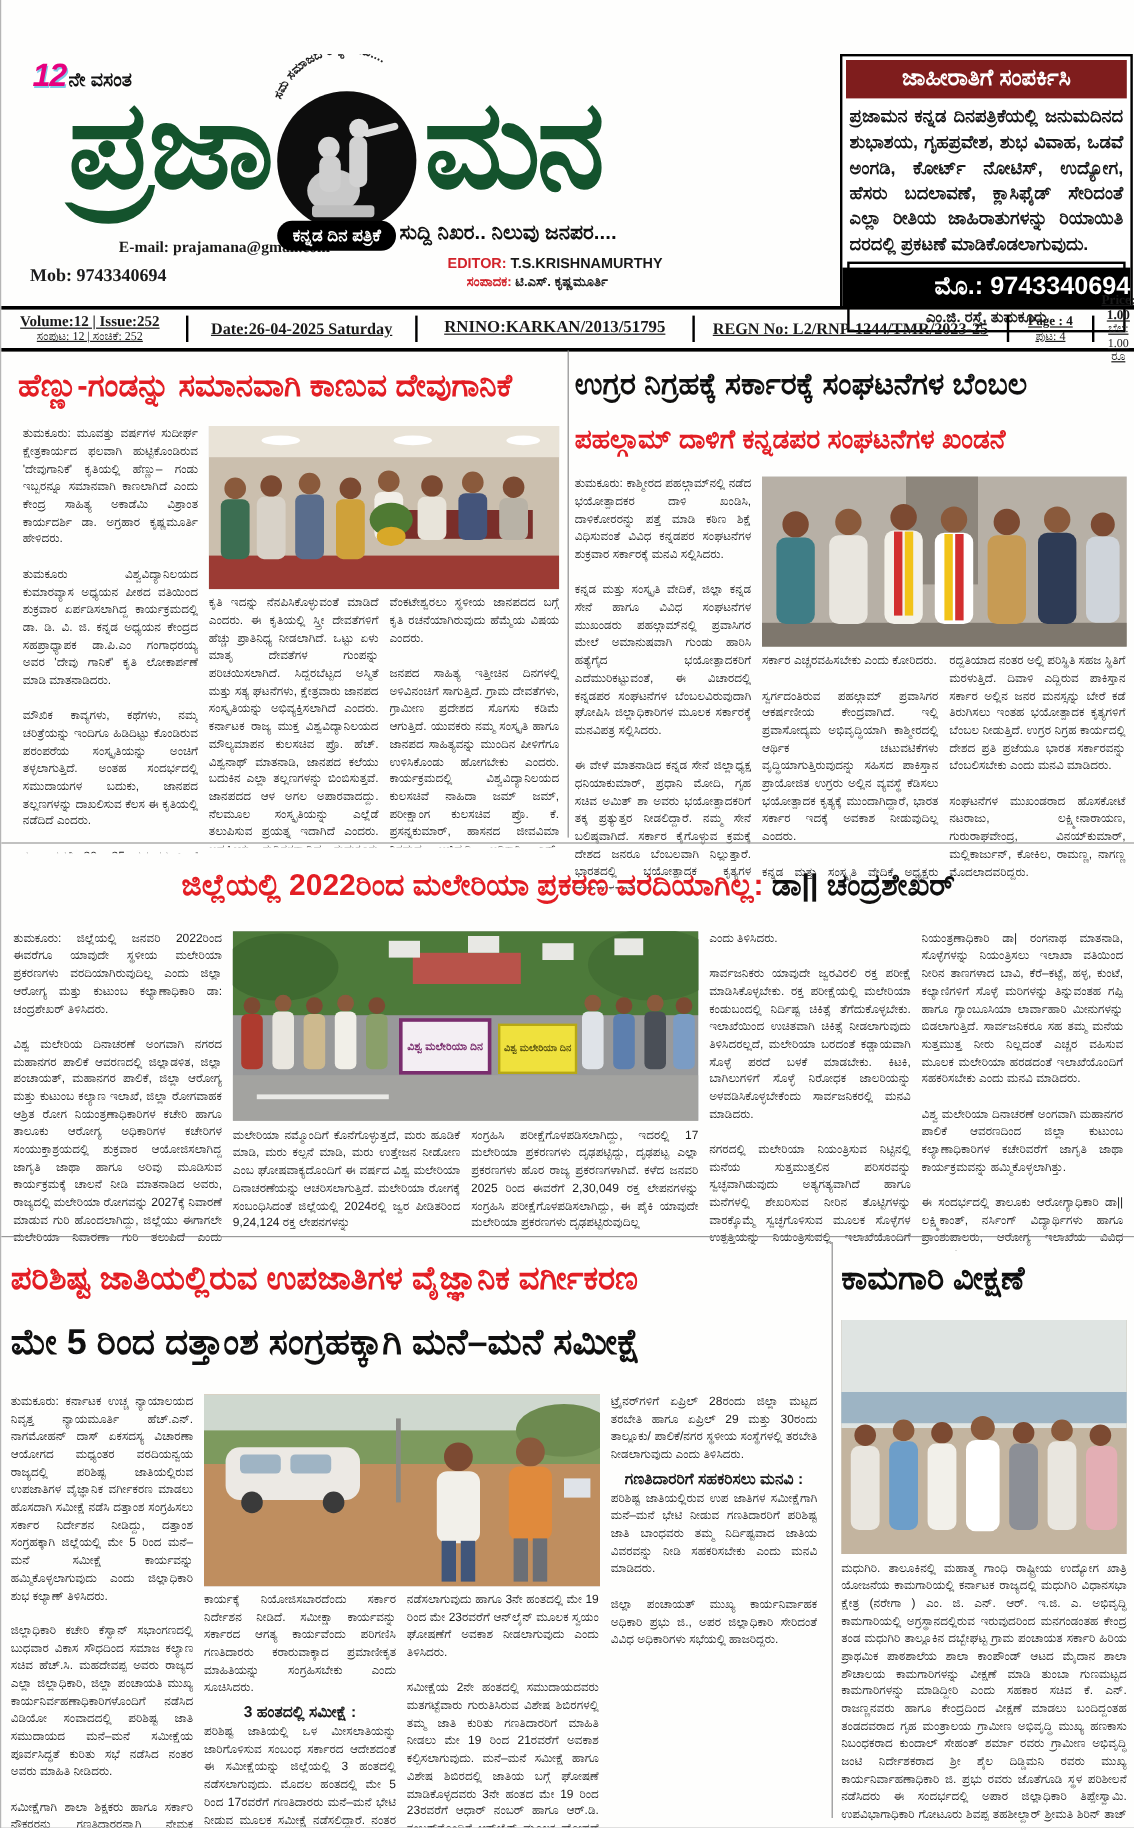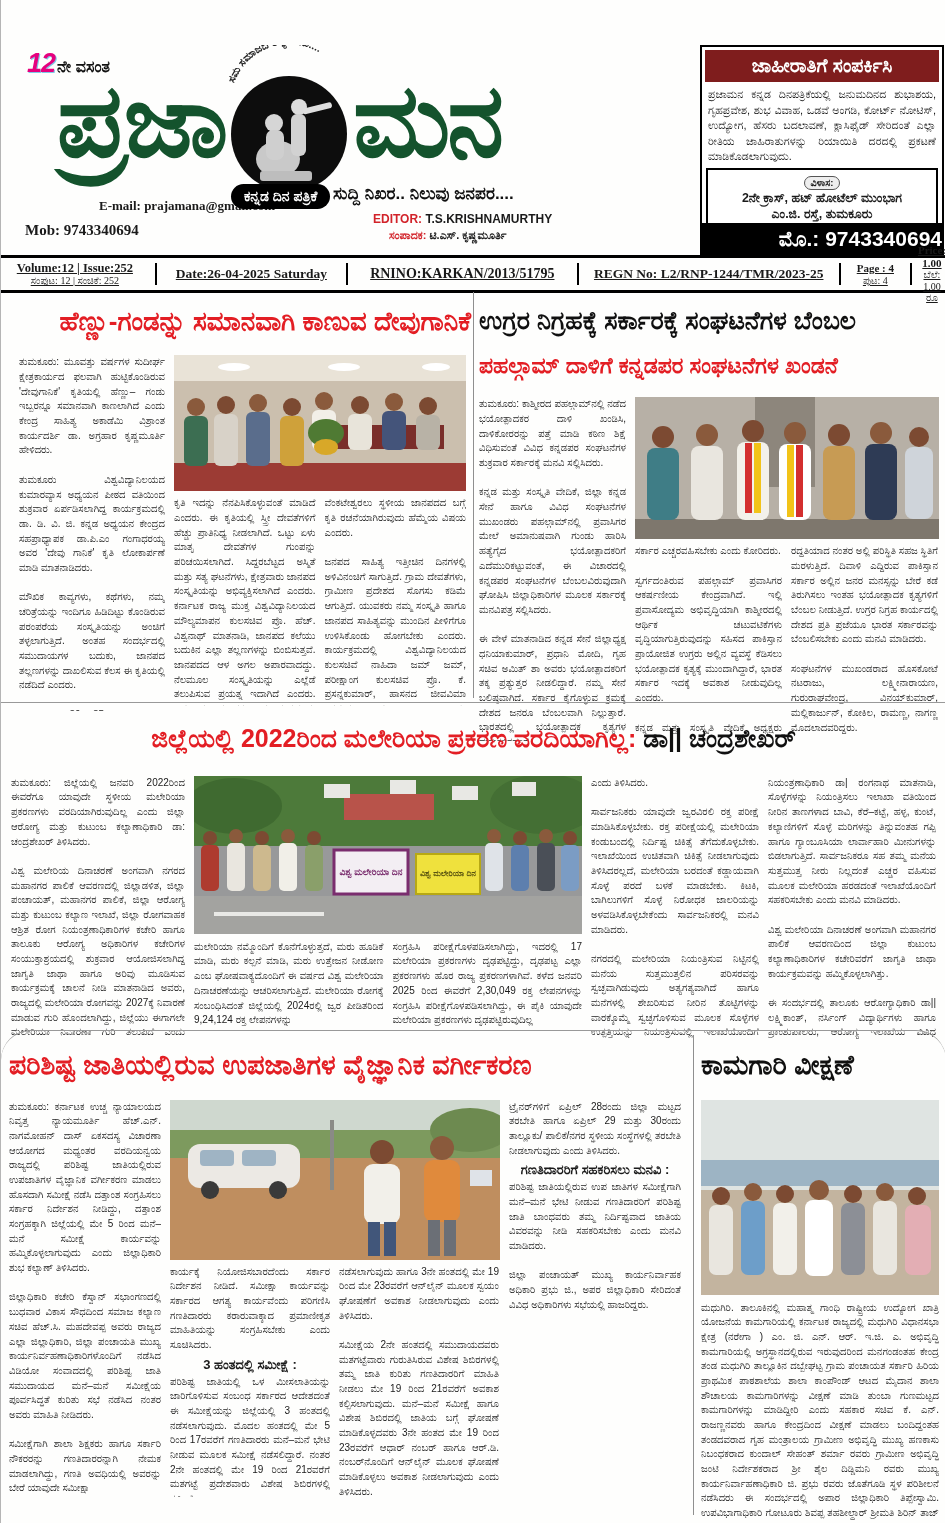--- a/index.html
+++ b/index.html
@@ -29,21 +29,21 @@
   .eng-name .nm{font-size:25px;font-weight:700;letter-spacing:1px;}
   .eng-name .sub{font-size:20px;margin-left:6px;}
   .editor-en{position:absolute;left:372px;top:212px;font-size:12px;font-weight:800;}
   .editor-kn{position:absolute;left:388px;top:229px;font-size:11px;font-weight:800;}
   .red-label{color:#d2232a;}
   
   .ad-box{position:absolute;left:699px;top:45px;width:240px;height:208px;border:2px solid #000;
           background:#fff;}
   .ad-title{margin:3px;background:#7f1d1d;color:#fff;text-align:center;font-size:19px;
             font-weight:800;padding:5px 0;}
-  .ad-body{padding:2px 6px;font-size:11px;font-weight:400;line-height:1.42;text-align:justify;}
+  .ad-body{padding:2px 6px;font-size:15px;font-weight:700;line-height:1.42;text-align:justify;}
   .ad-address{border:2px solid #000;margin:1px 4px;text-align:center;padding:2px 0 3px;}
   .ad-address-label{display:inline-block;border:1px solid #555;border-radius:8px;
                     font-size:9.5px;font-weight:700;padding:0 6px;background:#eee;}
   .ad-address-line{font-size:12.5px;font-weight:800;line-height:1.3;}
   .ad-phone{position:absolute;left:0;bottom:0;width:100%;background:#000000;color:#fff;
             text-align:right;font-size:21px;font-weight:800;padding:4px 0;}
   
   .info-bar{position:absolute;left:0;top:255px;width:945px;height:32px;border-top:3px solid #000;
             border-bottom:3px solid #000;display:flex;align-items:center;
             font-family:"Liberation Serif",serif;}
@@ -56,21 +56,21 @@
   .headline-black{color:#101010;font-weight:800;}
   .body-text{font-size:10px;line-height:1.47;text-align:justify;white-space:pre-line;
              overflow:hidden;}
   .col{overflow:hidden;}
   .vdiv{position:absolute;width:1px;background:#8f8f8f;}
   .sub-head{font-size:13px;font-weight:800;text-align:center;margin:4px 0 2px;}
   .photo{display:block;background:#ddd;}
   
   .sec1{position:absolute;left:0;top:288px;width:945px;height:414px;}
   .art1{position:absolute;left:8px;top:0;width:462px;height:414px;}
-  .art1 .hl{font-size:26px;line-height:1.25;padding-left:6px;text-align:right;}
+  .art1 .hl{font-size:26px;line-height:1.25;padding-left:6px;}
   .art1-body{display:flex;gap:9px;margin-top:10px;padding-left:10px;height:356px;}
   .art1-c1{width:146px;}
   .art1-right{width:292px;}
   .art1-cols{display:flex;gap:9px;margin-top:5px;height:210px;}
   .art1-cols .col{width:142px;}
   .art2{position:absolute;left:478px;top:0;width:460px;height:414px;}
   .art2 .hl1{font-size:25px;line-height:1.2;}
   .art2 .hl2{font-size:22px;line-height:1.25;margin-top:3px;}
   .art2-body{display:flex;gap:9px;margin-top:8px;height:344px;}
   .art2-c1{width:147px;}
@@ -81,21 +81,21 @@
   .sec2{position:absolute;left:0;top:702px;width:945px;height:328px;border-top:1px solid #999;}
   .sec2-hl{text-align:center;font-size:25px;line-height:1.45;}
   .sec2-body{display:flex;gap:9px;padding:3px 8px 0 10px;height:266px;}
   .m-c1{width:174px;}
   .m-mid{width:388px;}
   .m-cols{display:flex;gap:9px;margin-top:6px;height:100px;}
   .m-cols .col{width:190px;}
   .m-c4{width:168px;}
   .m-c5{width:168px;}
   
-  .sec3{position:absolute;left:0;top:1030px;width:945px;height:493px;border-top:1px solid #999;border-radius:30px;}
+  .sec3{position:absolute;left:0;top:1030px;width:945px;height:493px;border-top:1px solid #999;}
   .art4{position:absolute;left:8px;top:0;width:680px;height:493px;}
   .art4 .hl1{font-size:27px;line-height:1.2;}
   .art4 .hl2{font-size:30px;line-height:1.25;margin-top:2px;}
   .art4-body{display:flex;gap:9px;margin-top:8px;height:400px;}
   .art4-c1{width:152px;}
   .art4-mid{width:330px;}
   .art4-cols{display:flex;gap:9px;margin-top:5px;height:232px;}
   .art4-cols .col{width:160px;}
   .art4-c4{width:172px;}
   .art5{position:absolute;left:700px;top:0;width:238px;height:493px;}
@@ -351,20 +351,21 @@
 ವಿಶ್ವ ಮಲೇರಿಯಾ ದಿನಾಚರಣೆ ಅಂಗವಾಗಿ ಮಹಾನಗರ ಪಾಲಿಕೆ ಆವರಣದಿಂದ ಜಿಲ್ಲಾ ಕುಟುಂಬ ಕಲ್ಯಾಣಾಧಿಕಾರಿಗಳ ಕಚೇರಿವರೆಗೆ ಜಾಗೃತಿ ಜಾಥಾ ಕಾರ್ಯಕ್ರಮವನ್ನು ಹಮ್ಮಿಕೊಳ್ಳಲಾಗಿತ್ತು.
 
 ಈ ಸಂದರ್ಭದಲ್ಲಿ ತಾಲೂಕು ಆರೋಗ್ಯಾಧಿಕಾರಿ ಡಾ|| ಲಕ್ಷ್ಮಿಕಾಂತ್, ನರ್ಸಿಂಗ್ ವಿದ್ಯಾರ್ಥಿಗಳು ಹಾಗೂ ಪ್ರಾಂಶುಪಾಲರು, ಆರೋಗ್ಯ ಇಲಾಖೆಯ ವಿವಿಧ ಅಧಿಕಾರಿ/ಸಿಬ್ಬಂದಿ ಹಾಜರಿದ್ದರು.</div>
     </div>
   </section>
 
   <section class="sec3">
 
     <article class="art4">
       <h1 class="hl1 headline-red">ಪರಿಶಿಷ್ಟ ಜಾತಿಯಲ್ಲಿರುವ ಉಪಜಾತಿಗಳ ವೈಜ್ಞಾನಿಕ ವರ್ಗೀಕರಣ</h1>
+      <h2 class="hl2 headline-black">ಮೇ 5 ರಿಂದ ದತ್ತಾಂಶ ಸಂಗ್ರಹಕ್ಕಾಗಿ ಮನೆ–ಮನೆ ಸಮೀಕ್ಷೆ</h2>
       <div class="art4-body">
         <div class="col art4-c1 body-text">ತುಮಕೂರು: ಕರ್ನಾಟಕ ಉಚ್ಚ ನ್ಯಾಯಾಲಯದ ನಿವೃತ್ತ ನ್ಯಾಯಮೂರ್ತಿ ಹೆಚ್.ಎನ್. ನಾಗಮೋಹನ್ ದಾಸ್ ಏಕಸದಸ್ಯ ವಿಚಾರಣಾ ಆಯೋಗದ ಮಧ್ಯಂತರ ವರದಿಯನ್ವಯ ರಾಜ್ಯದಲ್ಲಿ ಪರಿಶಿಷ್ಟ ಜಾತಿಯಲ್ಲಿರುವ ಉಪಜಾತಿಗಳ ವೈಜ್ಞಾನಿಕ ವರ್ಗೀಕರಣ ಮಾಡಲು ಹೊಸದಾಗಿ ಸಮೀಕ್ಷೆ ನಡೆಸಿ ದತ್ತಾಂಶ ಸಂಗ್ರಹಿಸಲು ಸರ್ಕಾರ ನಿರ್ದೇಶನ ನೀಡಿದ್ದು, ದತ್ತಾಂಶ ಸಂಗ್ರಹಕ್ಕಾಗಿ ಜಿಲ್ಲೆಯಲ್ಲಿ ಮೇ 5 ರಿಂದ ಮನೆ–ಮನೆ ಸಮೀಕ್ಷೆ ಕಾರ್ಯವನ್ನು ಹಮ್ಮಿಕೊಳ್ಳಲಾಗುವುದು ಎಂದು ಜಿಲ್ಲಾಧಿಕಾರಿ ಶುಭ ಕಲ್ಯಾಣ್ ತಿಳಿಸಿದರು.
 
 ಜಿಲ್ಲಾಧಿಕಾರಿ ಕಚೇರಿ ಕೆಸ್ವಾನ್ ಸಭಾಂಗಣದಲ್ಲಿ ಬುಧವಾರ ವಿಕಾಸ ಸೌಧದಿಂದ ಸಮಾಜ ಕಲ್ಯಾಣ ಸಚಿವ ಹೆಚ್.ಸಿ. ಮಹದೇವಪ್ಪ ಅವರು ರಾಜ್ಯದ ಎಲ್ಲಾ ಜಿಲ್ಲಾಧಿಕಾರಿ, ಜಿಲ್ಲಾ ಪಂಚಾಯತಿ ಮುಖ್ಯ ಕಾರ್ಯನಿರ್ವಹಣಾಧಿಕಾರಿಗಳೊಂದಿಗೆ ನಡೆಸಿದ ವಿಡಿಯೋ ಸಂವಾದದಲ್ಲಿ ಪರಿಶಿಷ್ಟ ಜಾತಿ ಸಮುದಾಯದ ಮನೆ–ಮನೆ ಸಮೀಕ್ಷೆಯ ಪೂರ್ವಸಿದ್ಧತೆ ಕುರಿತು ಸಭೆ ನಡೆಸಿದ ನಂತರ ಅವರು ಮಾಹಿತಿ ನೀಡಿದರು.
 
 ಸಮೀಕ್ಷೆಗಾಗಿ ಶಾಲಾ ಶಿಕ್ಷಕರು ಹಾಗೂ ಸರ್ಕಾರಿ ನೌಕರರನ್ನು ಗಣತಿದಾರರನ್ನಾಗಿ ನೇಮಕ ಮಾಡಲಾಗಿದ್ದು, ಗಣತಿ ಅವಧಿಯಲ್ಲಿ ಅವರನ್ನು ಬೇರೆ ಯಾವುದೇ ಸಮೀಕ್ಷಾ</div>
         <div class="art4-mid">
           <svg class="photo" width="330" height="160" viewBox="0 0 330 160">
             <rect width="330" height="160" fill="#bf8e5f"></rect>
             <rect width="330" height="34" fill="#cfd8cf"></rect>

